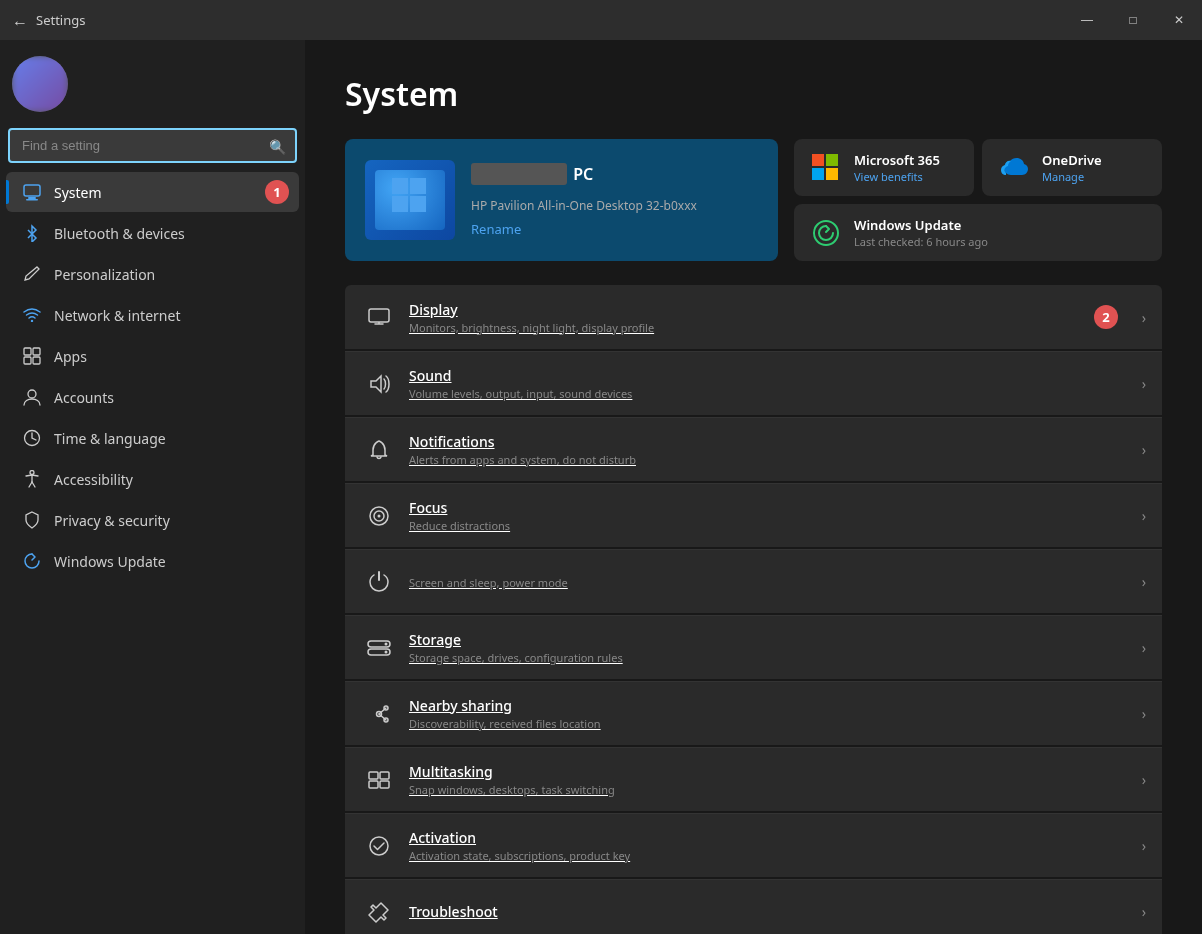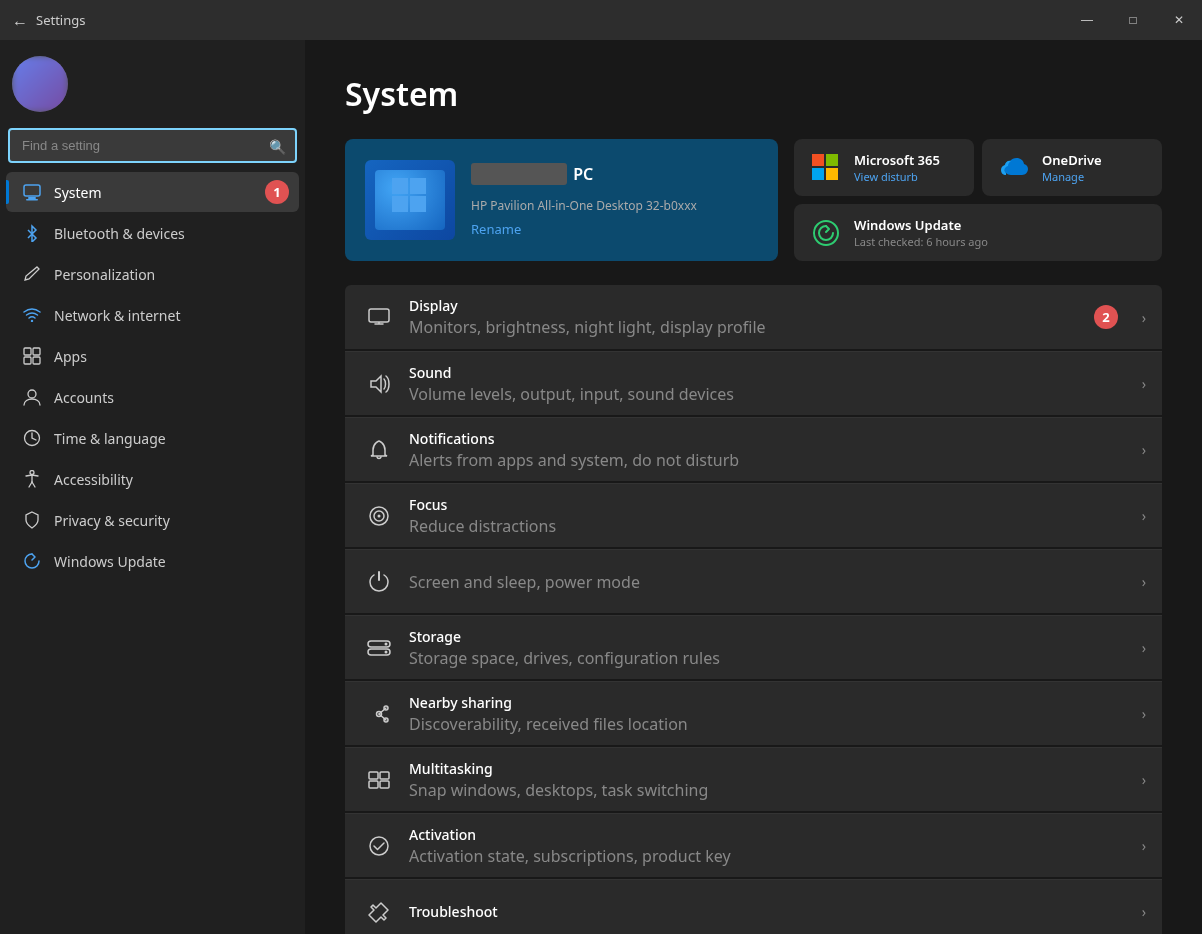--- a/index.html
+++ b/index.html
@@ -288,28 +288,28 @@
       width: 36px;
       height: 36px;
       display: flex;
       align-items: center;
       justify-content: center;
       color: #ccc;
       font-size: 20px;
       flex-shrink: 0;
       margin-right: 12px;
     }
-    .item-text { flex: 1; }
+    .item-text { flex: 1; text-decoration: underline; }
     .item-text h4 {
       font-size: 14px;
       font-weight: 500;
       color: #fff;
     }
     .item-text p {
-      font-size: 16px;
+      font-size: 11px;
       color: #888;
       margin-top: 1px;
     }
     .item-chevron {
       color: #888;
       font-size: 14px;
     }
 
     
     .annotation-badge {
@@ -506,21 +506,21 @@
               <div class="service-icon" style="background:transparent;">
                 <svg width="28" height="28" viewBox="0 0 28 28" fill="none">
                   <rect x="0" y="0" width="12" height="12" fill="#f25022"></rect>
                   <rect x="14" y="0" width="12" height="12" fill="#7fba00"></rect>
                   <rect x="0" y="14" width="12" height="12" fill="#00a4ef"></rect>
                   <rect x="14" y="14" width="12" height="12" fill="#ffb900"></rect>
                 </svg>
               </div>
               <div class="service-info">
                 <h4>Microsoft 365</h4>
-                <p>View disturb</p>
+                <p>View benefits</p>
               </div>
             </div>
             <div class="service-card">
               <div class="service-icon" style="background:transparent;">
                 <svg width="30" height="22" viewBox="0 0 30 22" fill="none">
                   <path d="M12 18 C8 18 5 15 5 11 C5 7.5 7.5 4.5 11 4 C12.5 2 15 1 17.5 1 C21.5 1 24.5 3.5 25 7 C27.5 7.5 29 9.5 29 12 C29 15 26.5 18 23 18 Z" fill="#0078d4"></path>
                   <path d="M7 18 C4 18 2 16 2 13 C2 10.5 3.5 8.5 6 8 C6.5 5 9 3 12 4 C10 5 9 7 9 9 C7 9.5 5.5 11 5.5 13 C5.5 14 6 15 7 16 Z" fill="#1ca0f2"></path>
                 </svg>
               </div>
               <div class="service-info">

